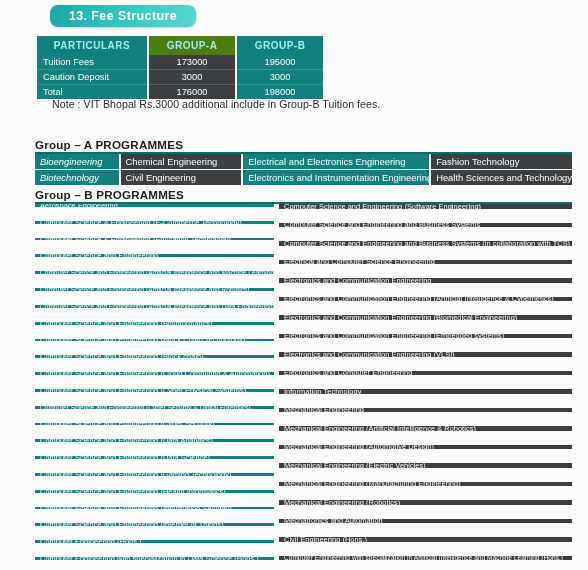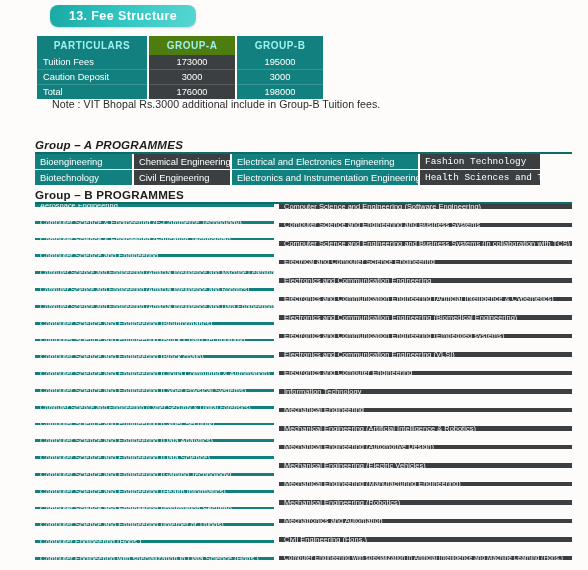--- a/index.html
+++ b/index.html
@@ -72,43 +72,43 @@
     white-space:nowrap;
   }
 
   
   .group-heading{
     position:absolute;left:35px;
     font-size:11.6px;font-weight:bold;color:#1d1d1d;
     letter-spacing:.2px;
     white-space:nowrap;
   }
-  #heading-a{top:138px;font-style:italic;}
+  #heading-a{top:138px;}
   #heading-b{top:188px;}
   .heading-rule{
     position:absolute;left:35px;width:537px;height:2px;background:#0c6c6a;
   }
   #rule-a{top:152px;}
   #rule-b{top:202px;}
 
   
   #group-a-grid{
     position:absolute;left:35px;top:154px;
     width:537px;height:31px;
     display:flex;
     gap:2px;
   }
   .ga-block{
     display:flex;flex-direction:column;gap:1px;
     height:31px;
   }
-  .ga-b1{width:97px;}
-  .ga-b2{width:96px;border-radius:14px;}
+  .ga-b1{width:86px;font-style:italic;}
+  .ga-b2{width:124px;border-radius:14px;}
   .ga-b3{width:186px;}
-  .ga-b4{width:120px;font-family:Liberation Mono, monospace;}
+  .ga-b4{width:141px;}
   .ga-cell{
     flex:1;
     display:flex;align-items:center;
     padding-left:5px;
     font-size:9.4px;
     color:#ffffff;
     white-space:nowrap;
     overflow:hidden;
   }
   .ga-teal{background:#12807e;}

